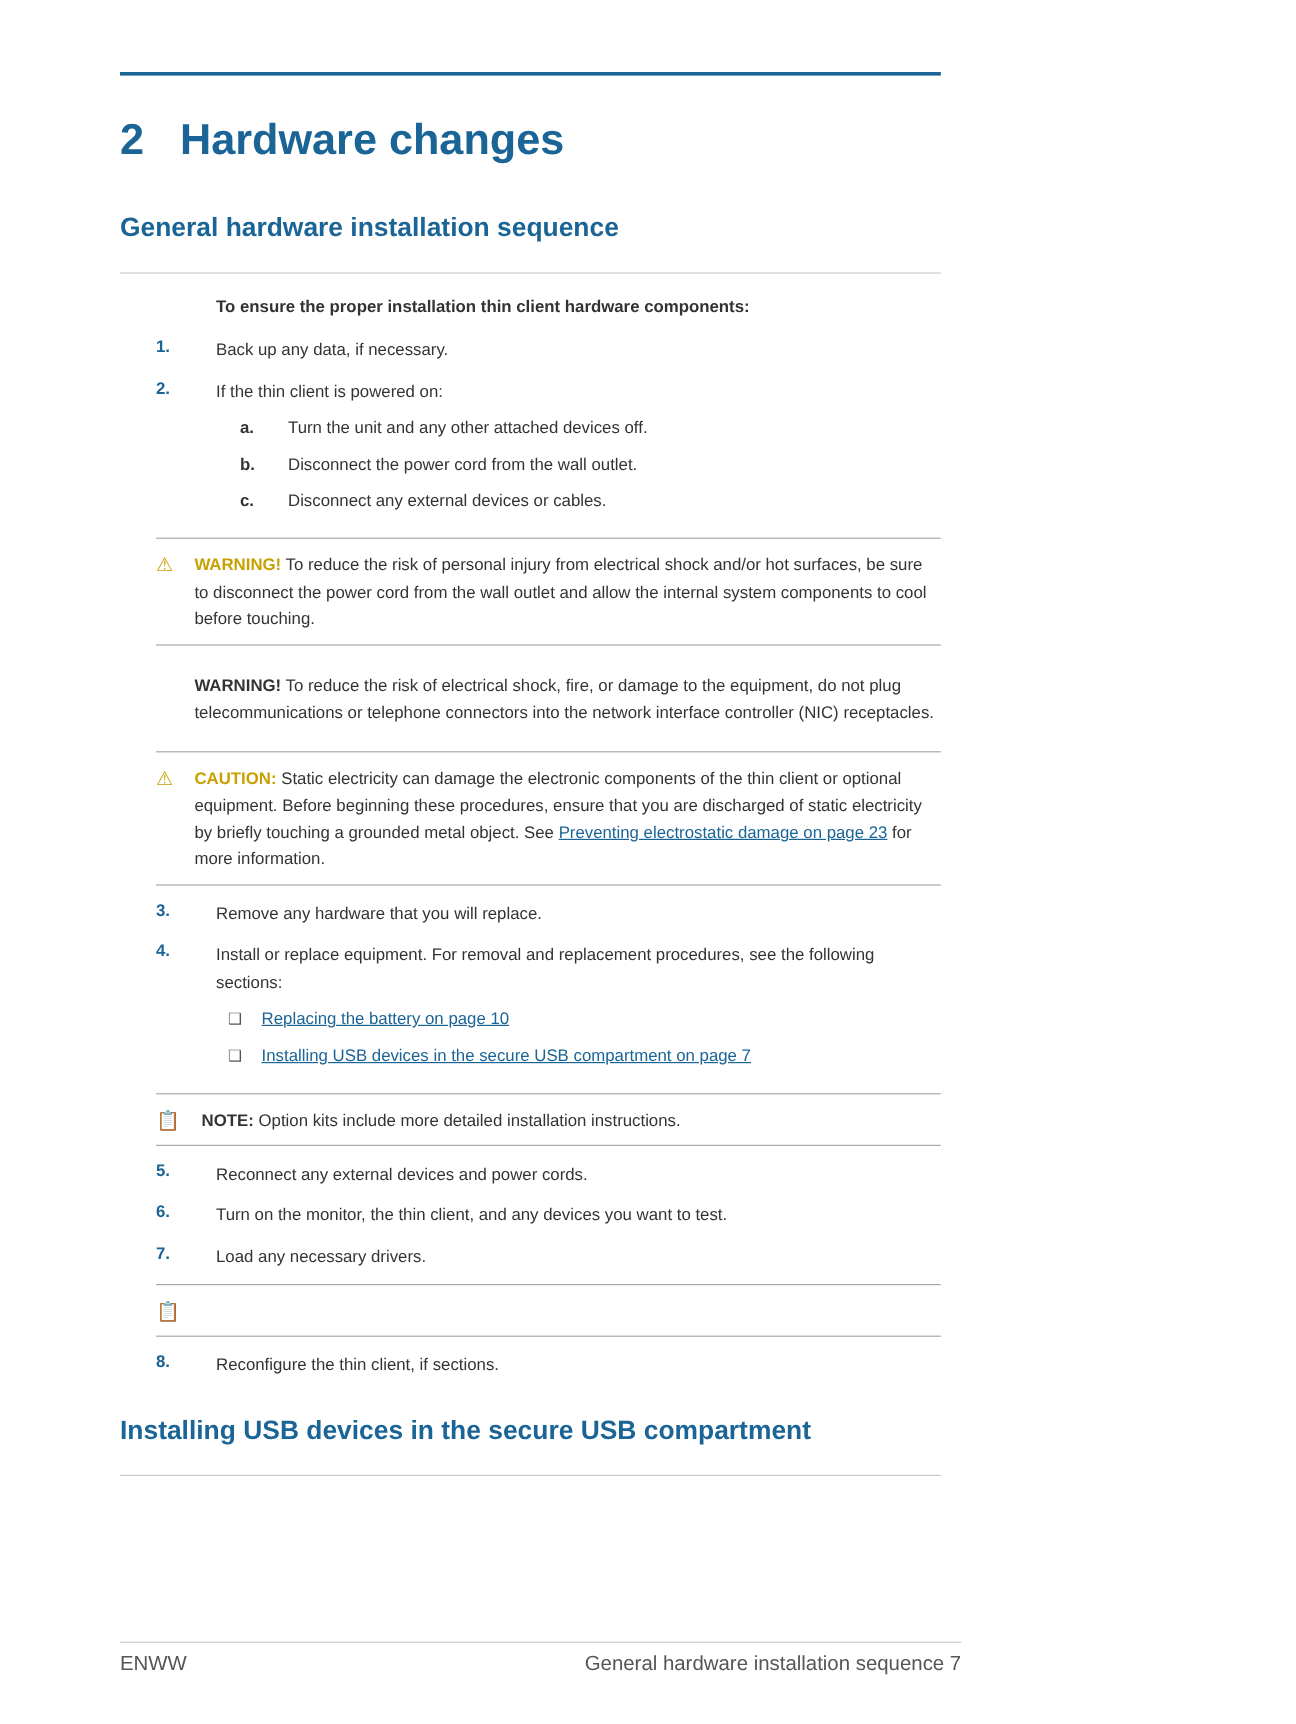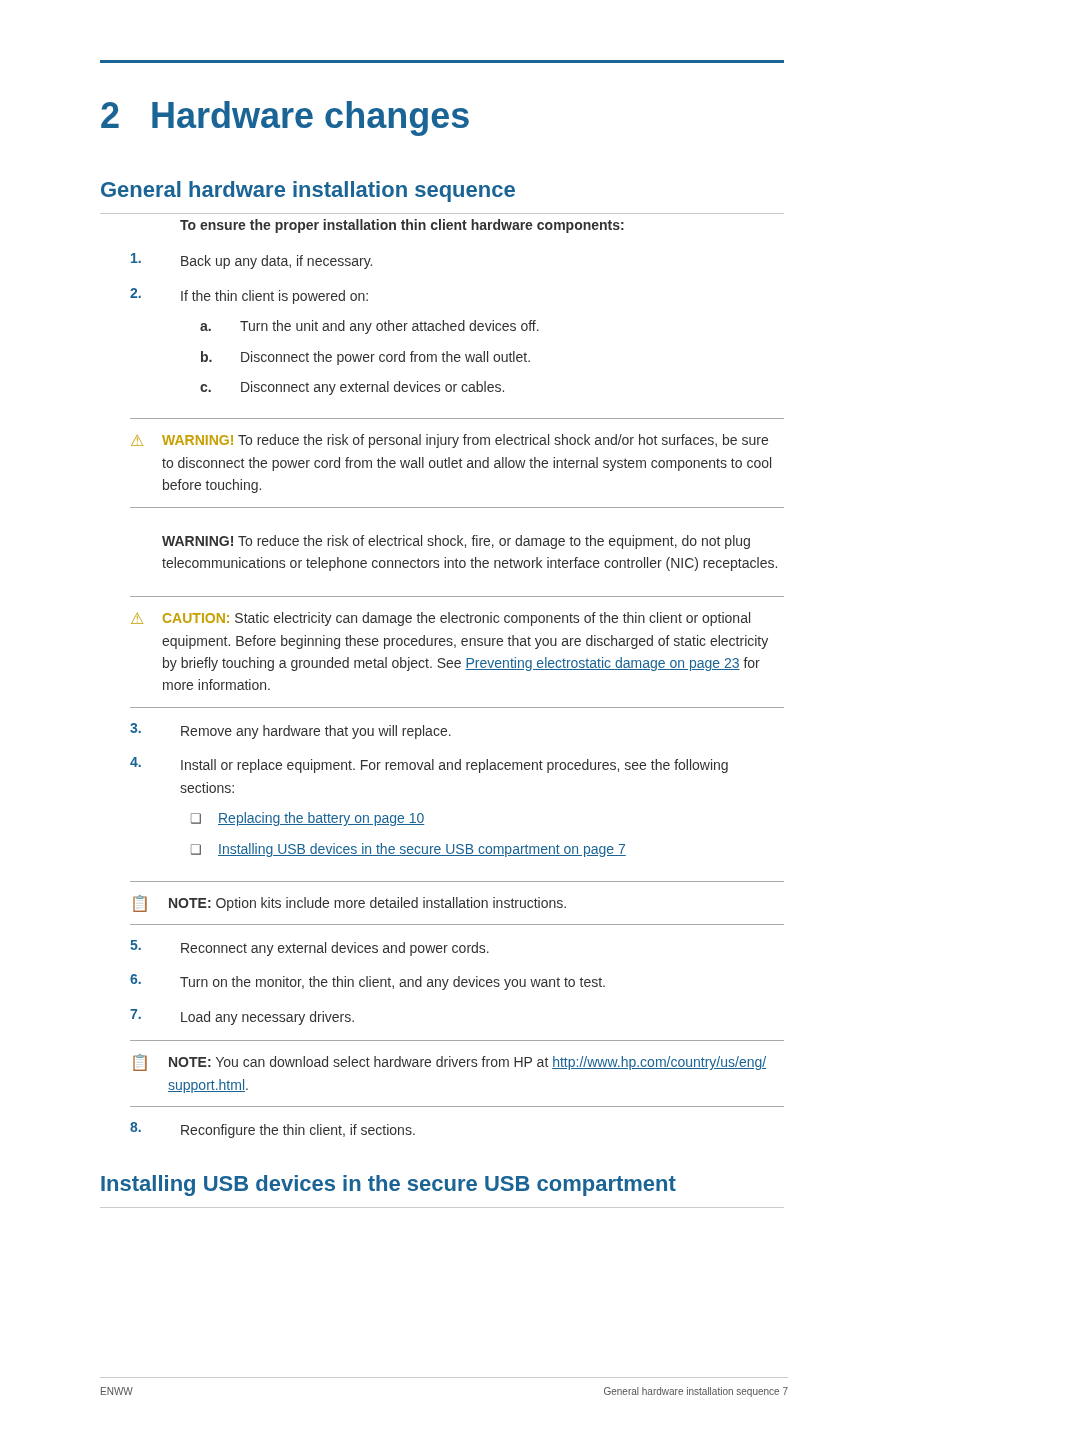--- a/index.html
+++ b/index.html
@@ -35,23 +35,23 @@
       font-size: 36px;
       font-weight: bold;
       color: #1a6496;
       margin-bottom: 40px;
     }
 
     .section-title {
       font-size: 22px;
       font-weight: bold;
       color: #1a6496;
-      margin-bottom: 0;
+      margin-bottom: 16px;
       border-bottom: 1px solid #ccc;
-      padding-bottom: 10px;
+      padding-bottom: 24px;
     }
 
     .intro-text {
       margin-left: 80px;
       margin-bottom: 14px;
       line-height: 1.6;
       font-weight: bold;
     }
 
     .ordered-list {
@@ -213,24 +213,24 @@
     }
 
     .section-gap {
       margin-top: 30px;
     }
 
     .footer {
       position: absolute;
       bottom: 40px;
       left: 100px;
-      right: 96px;
+      right: 83px;
       display: flex;
       justify-content: space-between;
-      font-size: 10px;
+      font-size: 17px;
       color: #555;
       border-top: 1px solid #ccc;
       padding-top: 8px;
     }
   </style>
 </head>
 <body>
 
 <div class="page">
   <div class="top-border"></div>
@@ -339,24 +339,20 @@
       <span class="list-content">Turn on the monitor, the thin client, and any devices you want to test.</span>
     </li>
     <li>
       <span class="list-number">7.</span>
       <span class="list-content">Load any necessary drivers.</span>
     </li>
   </ol>
 
   <div class="note-box">
     <span class="note-icon">📋</span>
-    <span class="note-content">
-      <span class="note-label">NOTE:</span>
-      <span> You can download select hardware drivers from HP at </span><a class="link" href="#">http://www.hp.com/country/us/eng/<br>support.html</a><span>.</span>
-    </span>
   </div>
 
   <ol class="ordered-list">
     <li>
       <span class="list-number">8.</span>
       <span class="list-content">Reconfigure the thin client, if sections.</span>
     </li>
   </ol>
 
   <div class="section-gap"></div>

